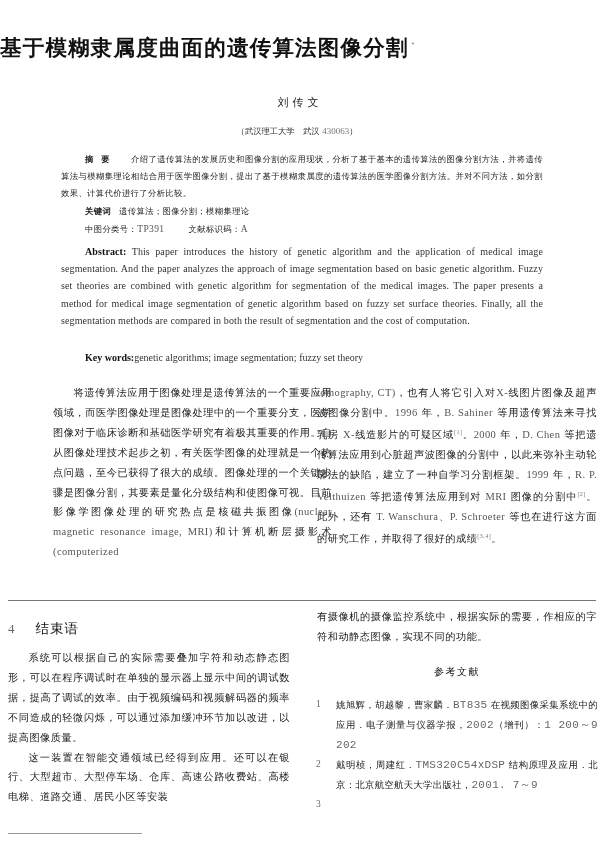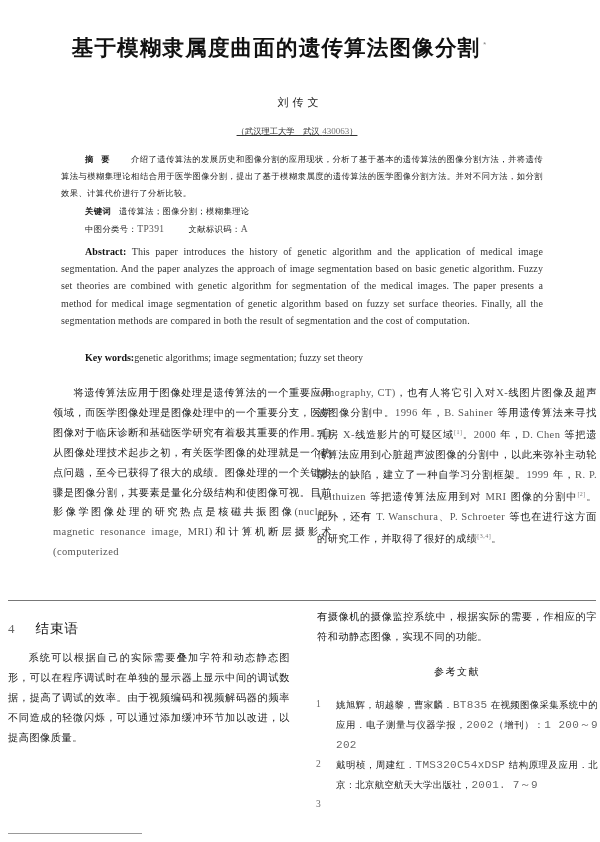--- a/index.html
+++ b/index.html
@@ -1,32 +1,32 @@
 <!DOCTYPE html>
 <html><head>
 <meta charset="utf-8">
 <style>
   * { margin: 0; padding: 0; box-sizing: border-box; }
   html, body { width: 600px; height: 842px; background: #ffffff; overflow: hidden; }
   body { position: relative; font-family: "DejaVu Sans", sans-serif; color: #1a1a1a; }
 
   .title {
-    position: absolute; top: 33px; left: 0; width: 560px; text-align: center;
+    position: absolute; top: 33px; left: 0; width: 560px; text-align: left;
     font-size: 21.5px; font-weight: bold; letter-spacing: 1.2px; color: #111;
     font-family: Liberation Mono, monospace;
   }
   .title .star { font-size: 8px; color: #888; vertical-align: super; font-weight: normal; margin-left: 2px; }
 
   .author {
     position: absolute; top: 95px; left: 0; width: 600px; text-align: center;
     font-size: 11px; letter-spacing: 4px; color: #222;
   }
   .affil {
     position: absolute; top: 126px; left: 0; width: 594px; text-align: center;
-    font-size: 8.3px; color: #333; text-decoration: underline;
+    font-size: 8.3px; color: #333;
   }
   .affil .num { font-family: "Liberation Serif", serif; color: #777; font-size: 9px; }
 
   .abstract-cn {
     position: absolute; top: 151px; left: 61px; width: 482px;
     font-size: 8.3px; line-height: 17.2px; color: #222; text-align: justify;
     text-indent: 24px; letter-spacing: 0.4px;
   }
   .abstract-cn .lbl { letter-spacing: 8px; margin-right: 10px; font-weight: bold; }
   .meta-line {
@@ -124,20 +124,21 @@
 </div>
 
 <div class="hr-full"></div>
 <div class="hr-full2"></div>
 
 <div class="section-head">
   <span class="num">4</span><span>结束语</span>
 </div>
 <div class="col" id="col-left-bot">
   <p>系统可以根据自己的实际需要叠加字符和动态静态图形，可以在程序调试时在单独的显示器上显示中间的调试数据，提高了调试的效率。由于视频编码和视频解码器的频率不同造成的轻微闪烁，可以通过添加缓冲环节加以改进，以提高图像质量。</p>
+  <p>这一装置在智能交通领域已经得到应用。还可以在银行、大型超市、大型停车场、仓库、高速公路收费站、高楼电梯、道路交通、居民小区等安装</p>
 </div>
 <div class="col" id="col-right-bot">
   <p class="noindent">有摄像机的摄像监控系统中，根据实际的需要，作相应的字符和动静态图像，实现不同的功能。</p>
 </div>
 
 <div class="hr-foot"></div>
 
 <div class="ref-head">参考文献</div>
 <ul class="refs">
   <li>

